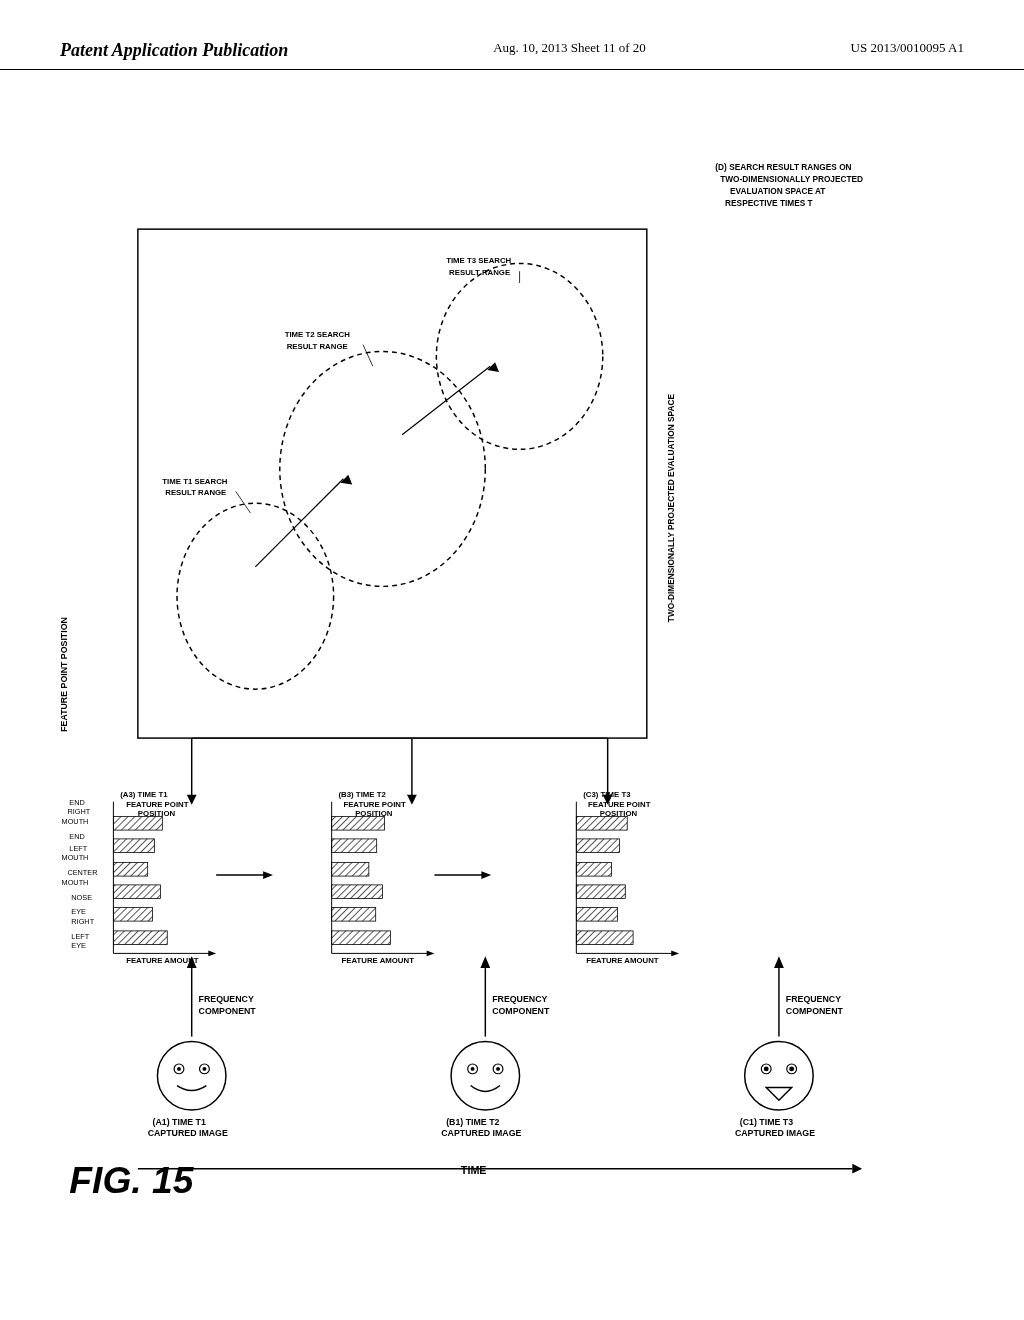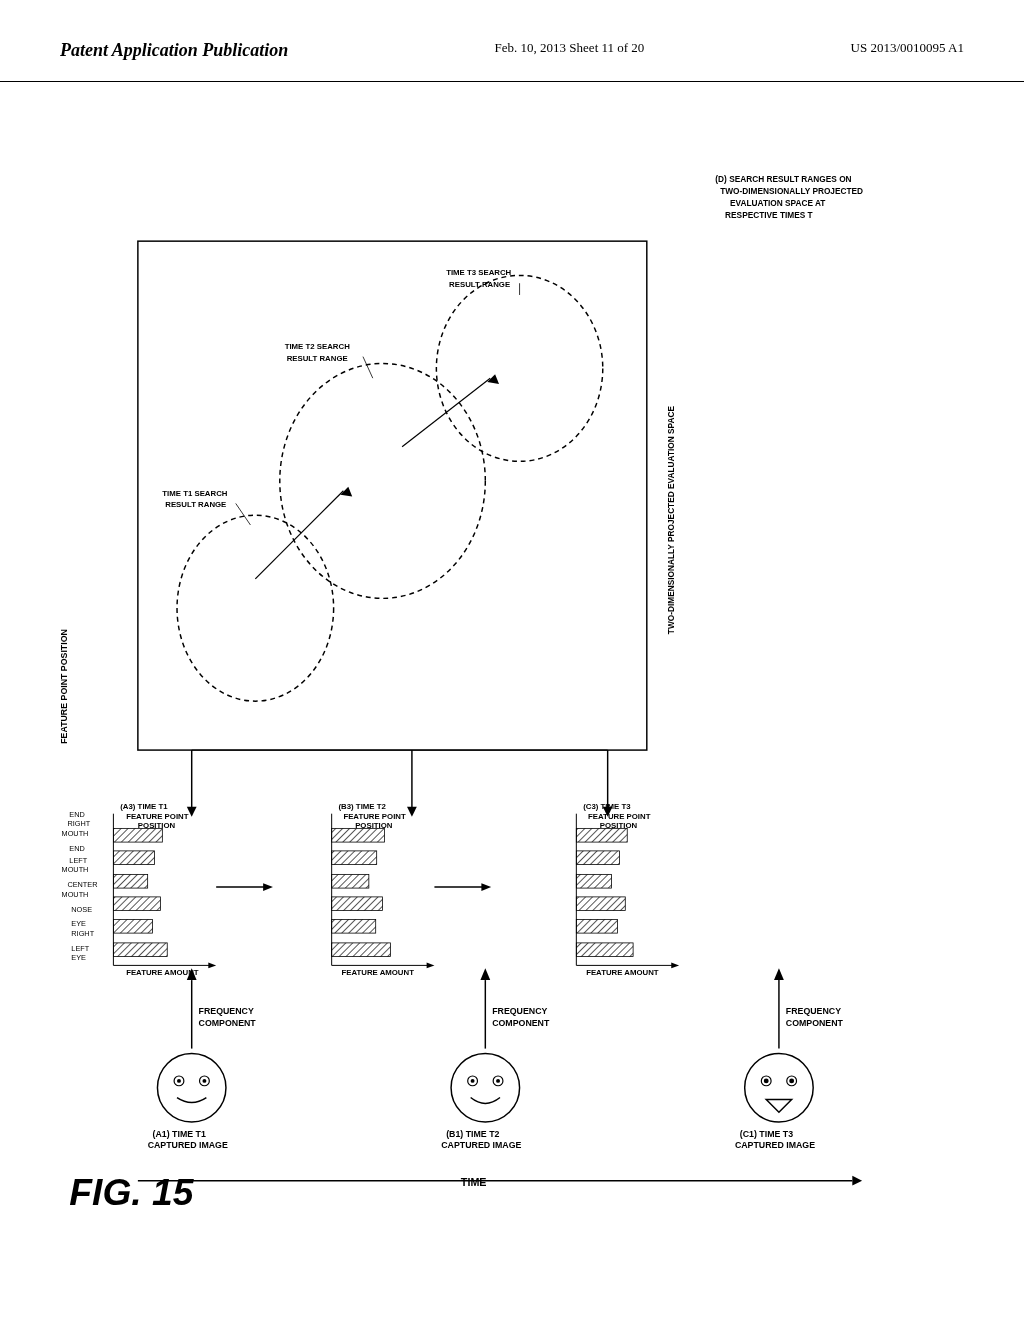--- a/index.html
+++ b/index.html
@@ -16,21 +16,21 @@
       width: 1024px;
       height: 1320px;
       background: #fff;
       position: relative;
     }
 
     .header {
       display: flex;
       justify-content: space-between;
       align-items: flex-start;
-      padding: 40px 60px 20px 60px;
+      padding: 40px 60px 8px 60px;
       border-bottom: 1px solid #000;
     }
 
     .header-left {
       font-size: 18px;
       font-weight: bold;
       font-style: italic;
     }
 
     .header-center {
@@ -59,21 +59,21 @@
       height: 1150px;
     }
 
   </style>
 </head>
 <body>
 
 <div class="page">
   <div class="header">
     <div class="header-left">Patent Application Publication</div>
-    <div class="header-center">Feb. 10, 2013  Sheet 11 of 20</div>
+    <div class="header-center">Aug. 10, 2013  Sheet 11 of 20</div>
     <div class="header-right">US 2013/0010095 A1</div>
   </div>
 
   <div class="figure-container">
 
     <svg class="diagram-area" viewBox="0 0 940 1150" xmlns="http://www.w3.org/2000/svg" style="position:absolute;top:10px;left:40px;width:920px;height:1140px;">
 
       <circle cx="155" cy="1010" r="35" fill="none" stroke="#000" stroke-width="1.5"></circle>
       <circle cx="142" cy="1003" r="5" fill="none" stroke="#000" stroke-width="1.2"></circle>
       <circle cx="168" cy="1003" r="5" fill="none" stroke="#000" stroke-width="1.2"></circle>

